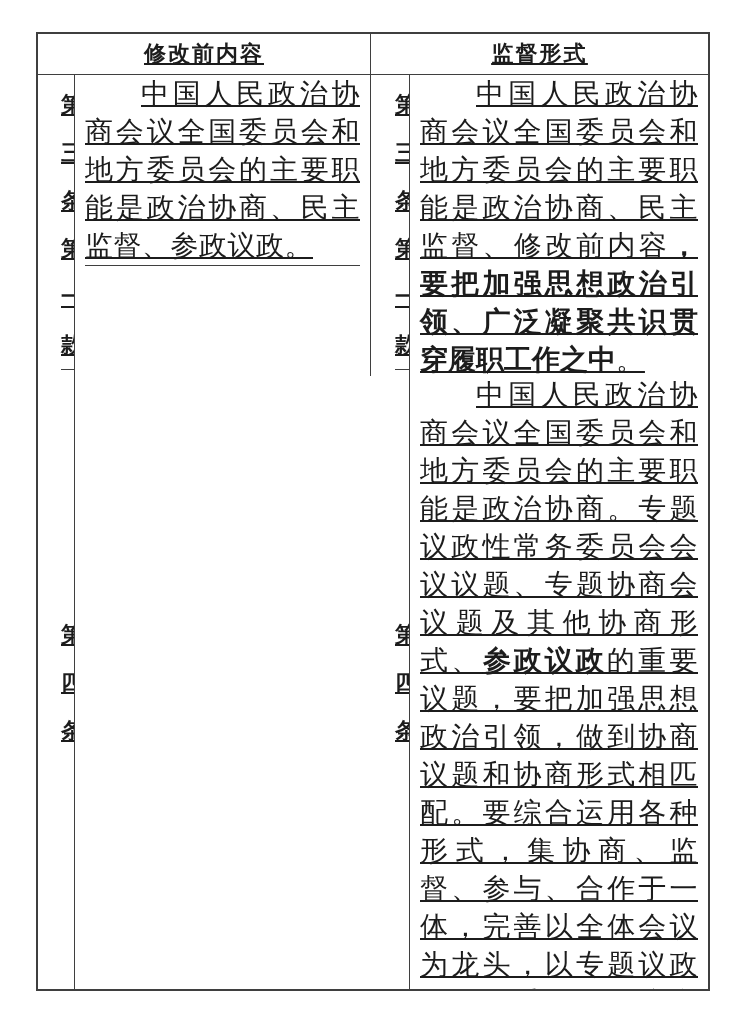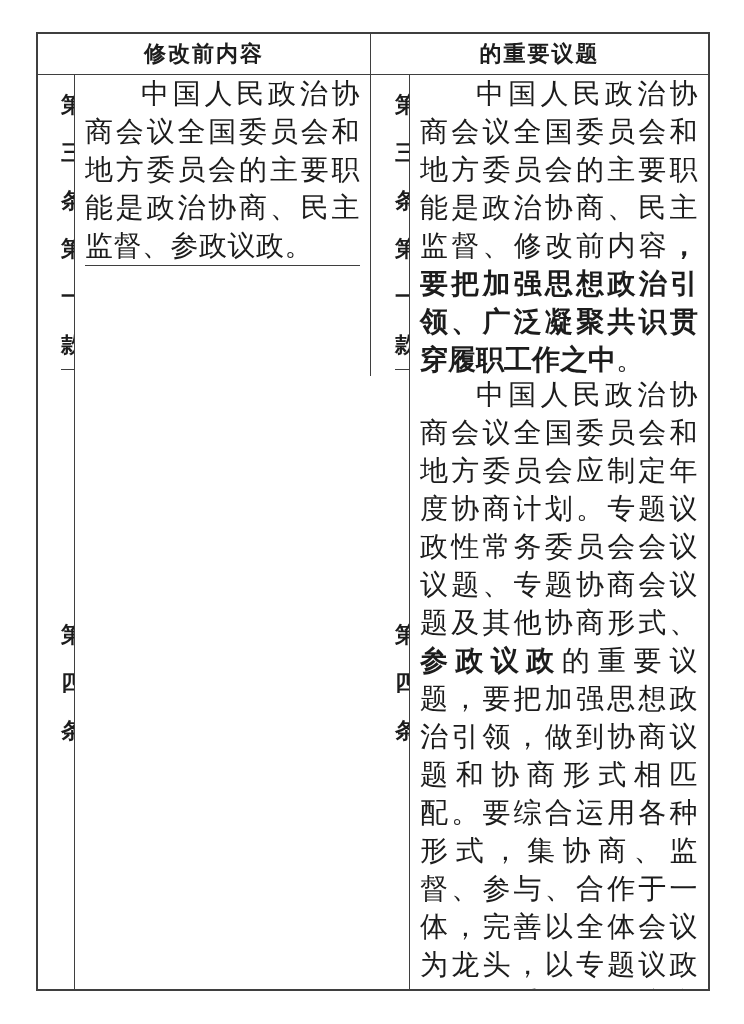--- a/index.html
+++ b/index.html
@@ -1,15 +1,15 @@
 <!DOCTYPE html>
 <html><head>
 <meta charset="utf-8">
 <style>
-  * { margin: 0; padding: 0; box-sizing: content-box; }
+  * { margin: 0; padding: 0; box-sizing: content-box; text-decoration: underline; }
   html, body {
     width: 744px; height: 1024px;
     background: #ffffff;
     font-family: "DejaVu Serif", "Liberation Serif", serif;
     color: #1c1c1c;
     overflow: hidden;
   }
   .page { position: relative; width: 744px; height: 1024px; background: #ffffff; }
 
   .doc-table {
@@ -80,21 +80,21 @@
 </head>
 <body>
 
 <div class="page">
   <div class="doc-table">
 
     <div class="cell th th-before">
       <span>修改前内容</span>
     </div>
     <div class="cell th th-after">
-      <span>的重要议题</span>
+      <span>监督形式</span>
     </div>
 
     <div class="cell label-cell r1 c1 row1">
       <div class="label-vertical">第三条第一款</div>
     </div>
     <div class="cell content-cell r1 c2 row1">
       <p><span>中国人民政治协商会议全国委员会和地方委员会的主要职能是政治协商、民主监督、参政议政。</span><span class="seg-bold"></span><span></span></p>
     </div>
     <div class="cell label-cell r1 c3 row1">
       <div class="label-vertical">第三条第一款</div>
@@ -103,17 +103,17 @@
       <p><span>中国人民政治协商会议全国委员会和地方委员会的主要职能是政治协商、民主监督、修改前内容</span><span class="seg-bold">，要把加强思想政治引领、广泛凝聚共识贯穿履职工作之中</span><span>。</span></p>
     </div>
 
     <div class="cell label-cell r2 c1 row2">
       <div class="label-vertical">第四条</div>
     </div>
     <div class="cell label-cell r2 c3 row2">
       <div class="label-vertical">第四条</div>
     </div>
     <div class="cell content-cell r2 c4 row2">
-      <p><span>中国人民政治协商会议全国委员会和地方委员会应制定年度协商计划。专题议政性常务委员会会议议题、专题协商会议题及其他协商形式、</span><span class="seg-bold">参政议政</span><span>的重要议题，要把加强思想政治引领，做到协商议题和协商形式相匹配。要综合运用各种形式，集协商、监督、参与、合作于一体，完善以全体会议为龙头，以专题议政性常务委员会会议和专题协商会为重点，以协商座谈会、对口协商会、提案办理协商会等为常态的协商议政格局。</span></p>
+      <p><span>中国人民政治协商会议全国委员会和地方委员会的主要职能是政治协商。专题议政性常务委员会会议议题、专题协商会议题及其他协商形式、</span><span class="seg-bold">参政议政</span><span>的重要议题，要把加强思想政治引领，做到协商议题和协商形式相匹配。要综合运用各种形式，集协商、监督、参与、合作于一体，完善以全体会议为龙头，以专题议政性常务委员会会议和专题协商会为重点，以协商座谈会、对口协商会、提案办理协商会等为常态的协商议政格局。</span></p>
     </div>
 
   </div>
 </div>
 
 </body></html>

